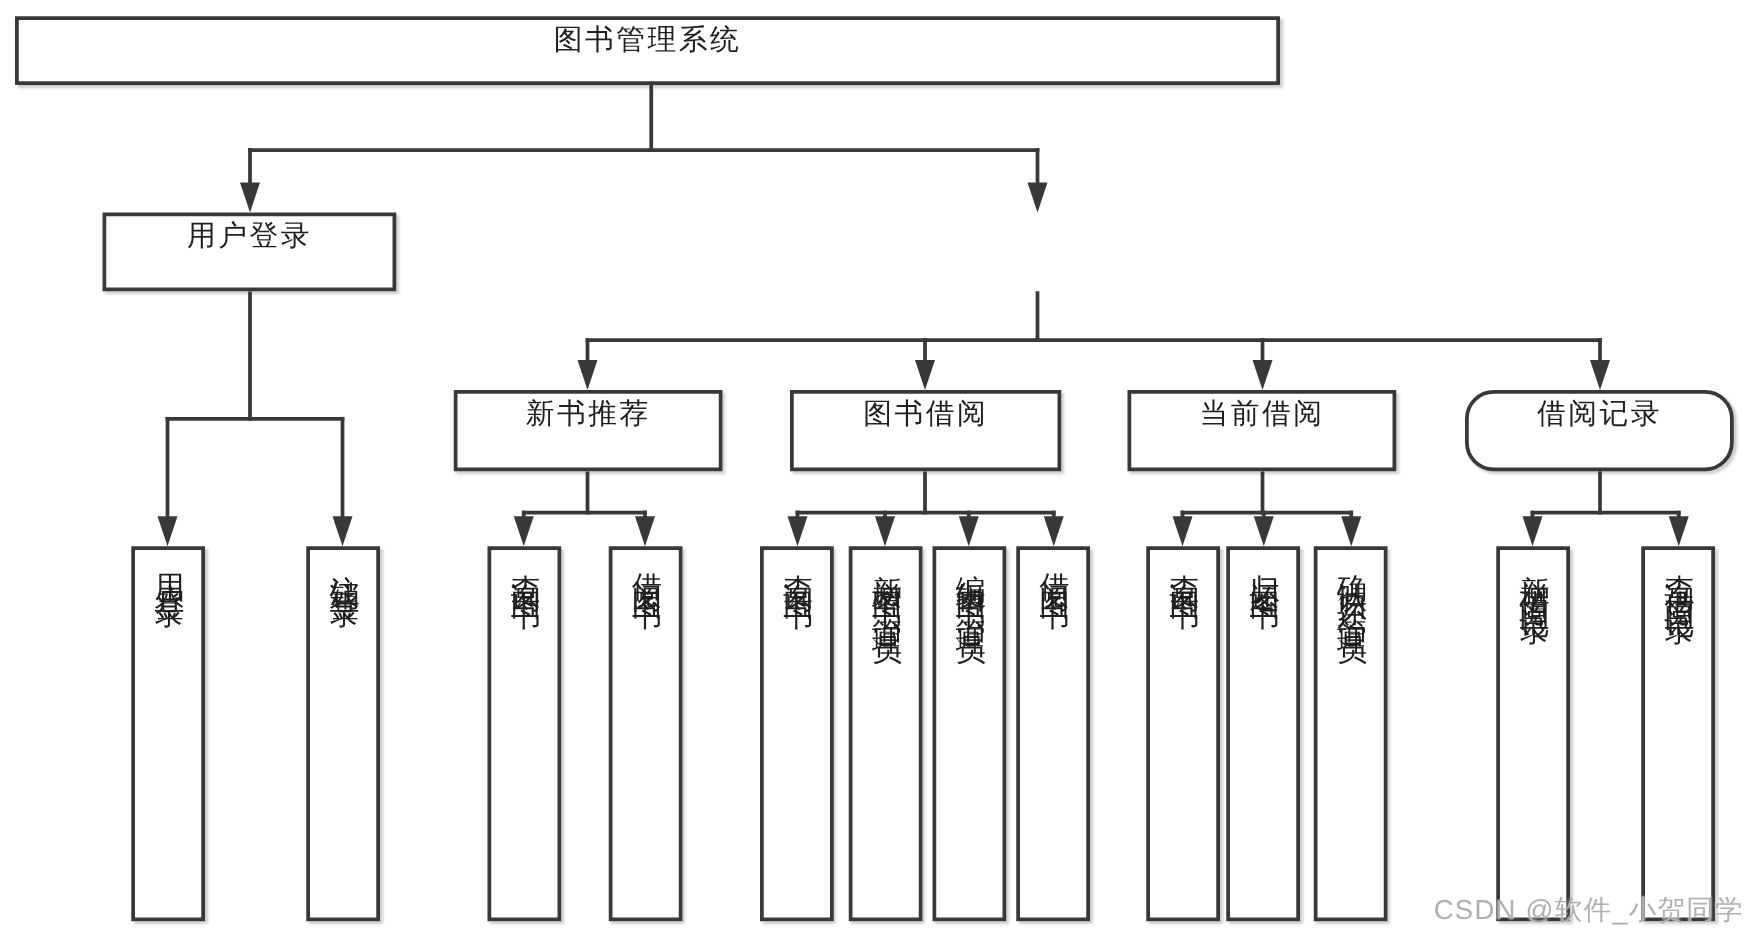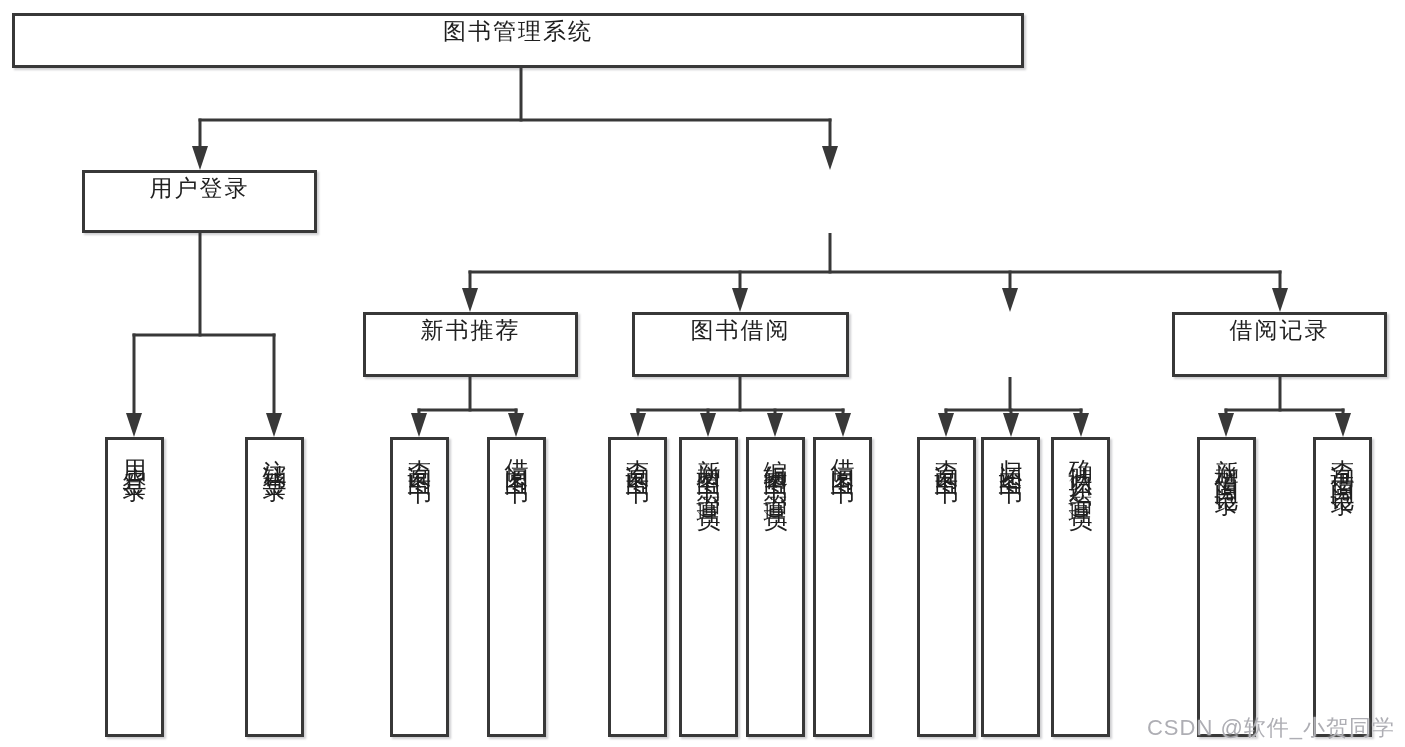--- a/index.html
+++ b/index.html
@@ -155,21 +155,24 @@
   <div class="node h" style="left:82px; top:170px; width:235px; height:63px;">
     <span class="lbl">用户登录</span>
   </div>
 
   <div class="node h" style="left:363px; top:312px; width:215px; height:65px;">
     <span class="lbl">新书推荐</span>
   </div>
   <div class="node h" style="left:632px; top:312px; width:217px; height:65px;">
     <span class="lbl">图书借阅</span>
   </div>
-  <div class="node h" style="left:1172px; top:312px; width:215px; height:65px;">
+  <div class="node h" style="left:902px; top:312px; width:215px; height:65px;">
+    <span class="lbl">当前借阅</span>
+  </div>
+  <div class="node h" style="left:1172px; top:312px; width:215px; height:65px;border-radius:23px;">
     <span class="lbl">借阅记录</span>
   </div>
 
   <div class="node leaf" style="left:105px; top:437px; width:59px; height:300px;">
     <span class="lbl">用户登录</span>
   </div>
   <div class="node leaf" style="left:245px; top:437px; width:59px; height:300px;">
     <span class="lbl">注销登录</span>
   </div>
 

